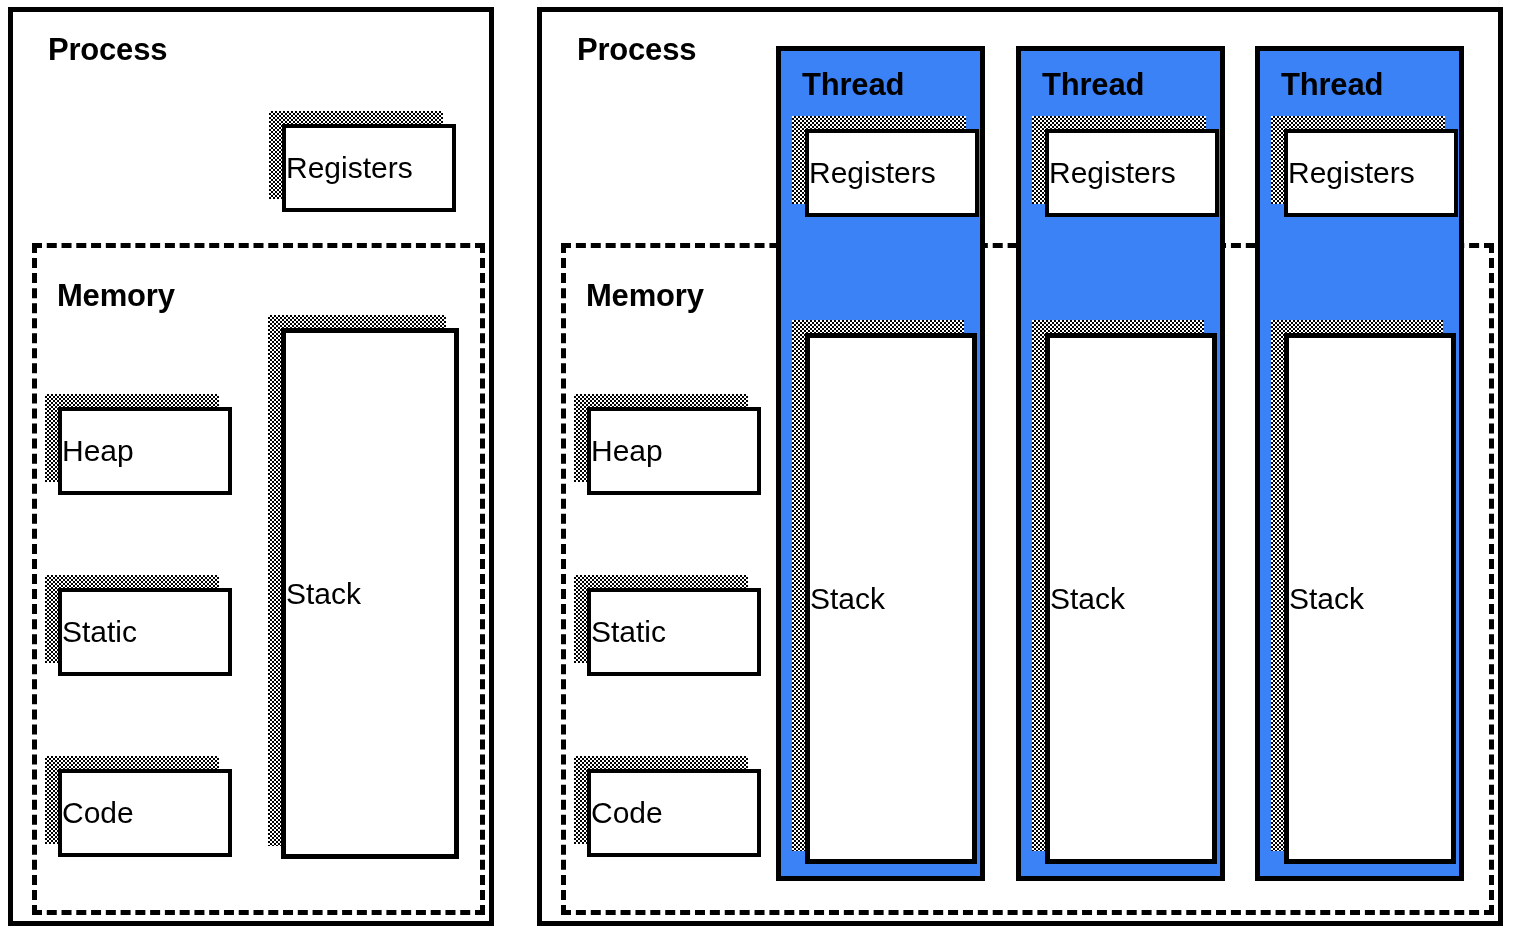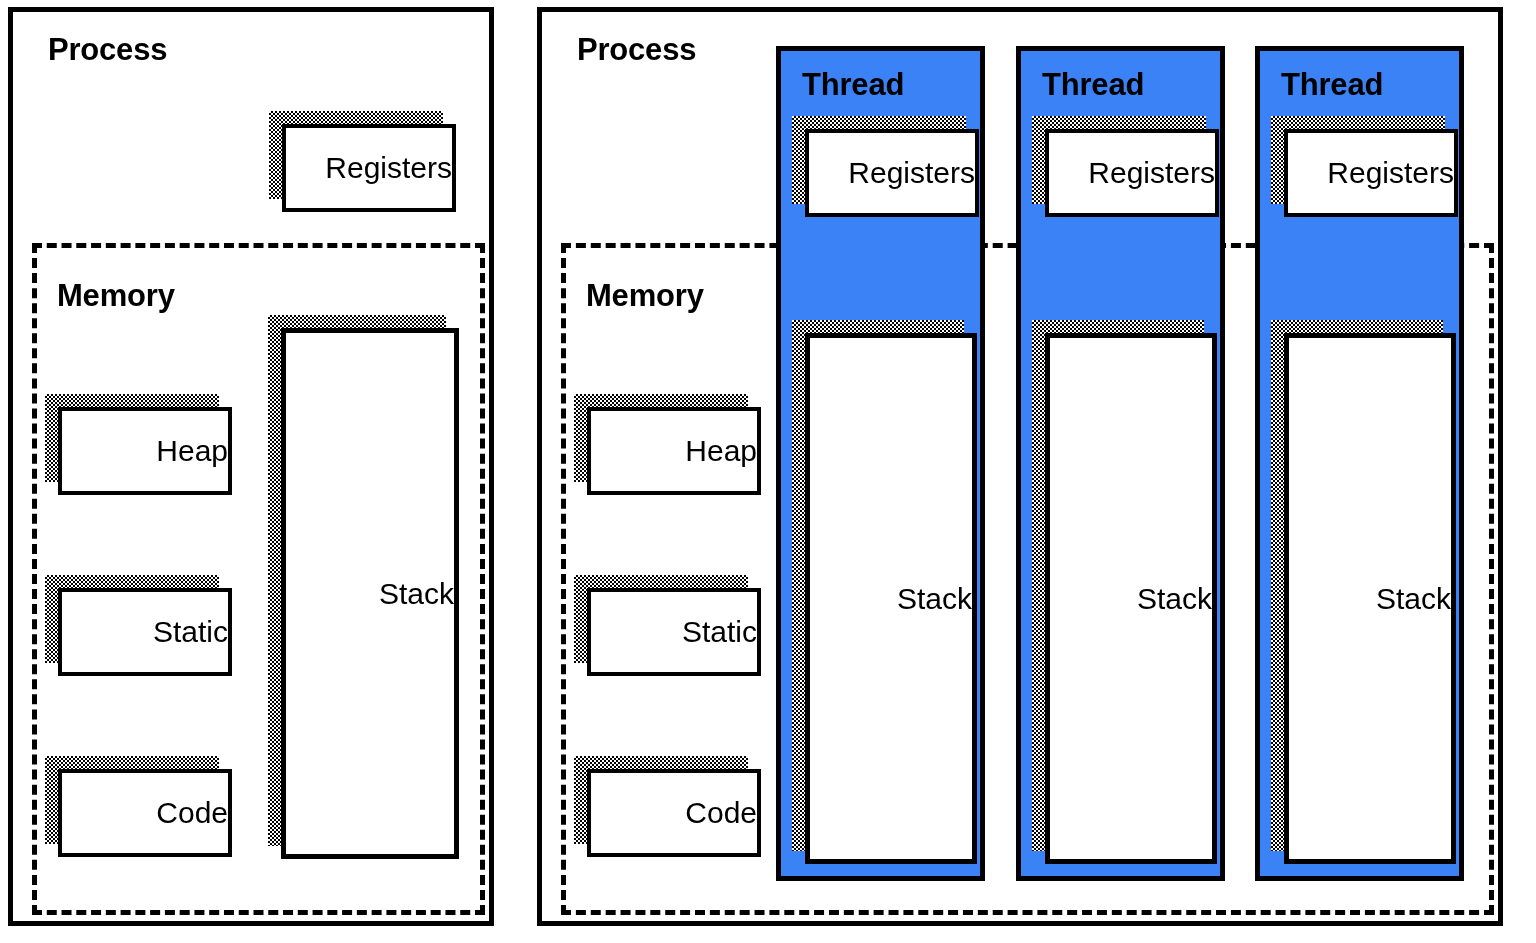--- a/index.html
+++ b/index.html
@@ -75,21 +75,21 @@
   .shadow-box .face {
     position: absolute;
     left: 0;
     top: 0;
     width: 100%;
     height: 100%;
     border: 4px solid #000;
     background: #ffffff;
     display: flex;
     align-items: center;
-    justify-content: flex-end;
+    justify-content: flex-start;
   }
   .shadow-box .face-label {
     font-size: 30px;
     font-weight: normal;
     line-height: 1;
     white-space: nowrap;
   }
   .shadow-box.tall .face {
     border-width: 5px;
     align-items: center;

